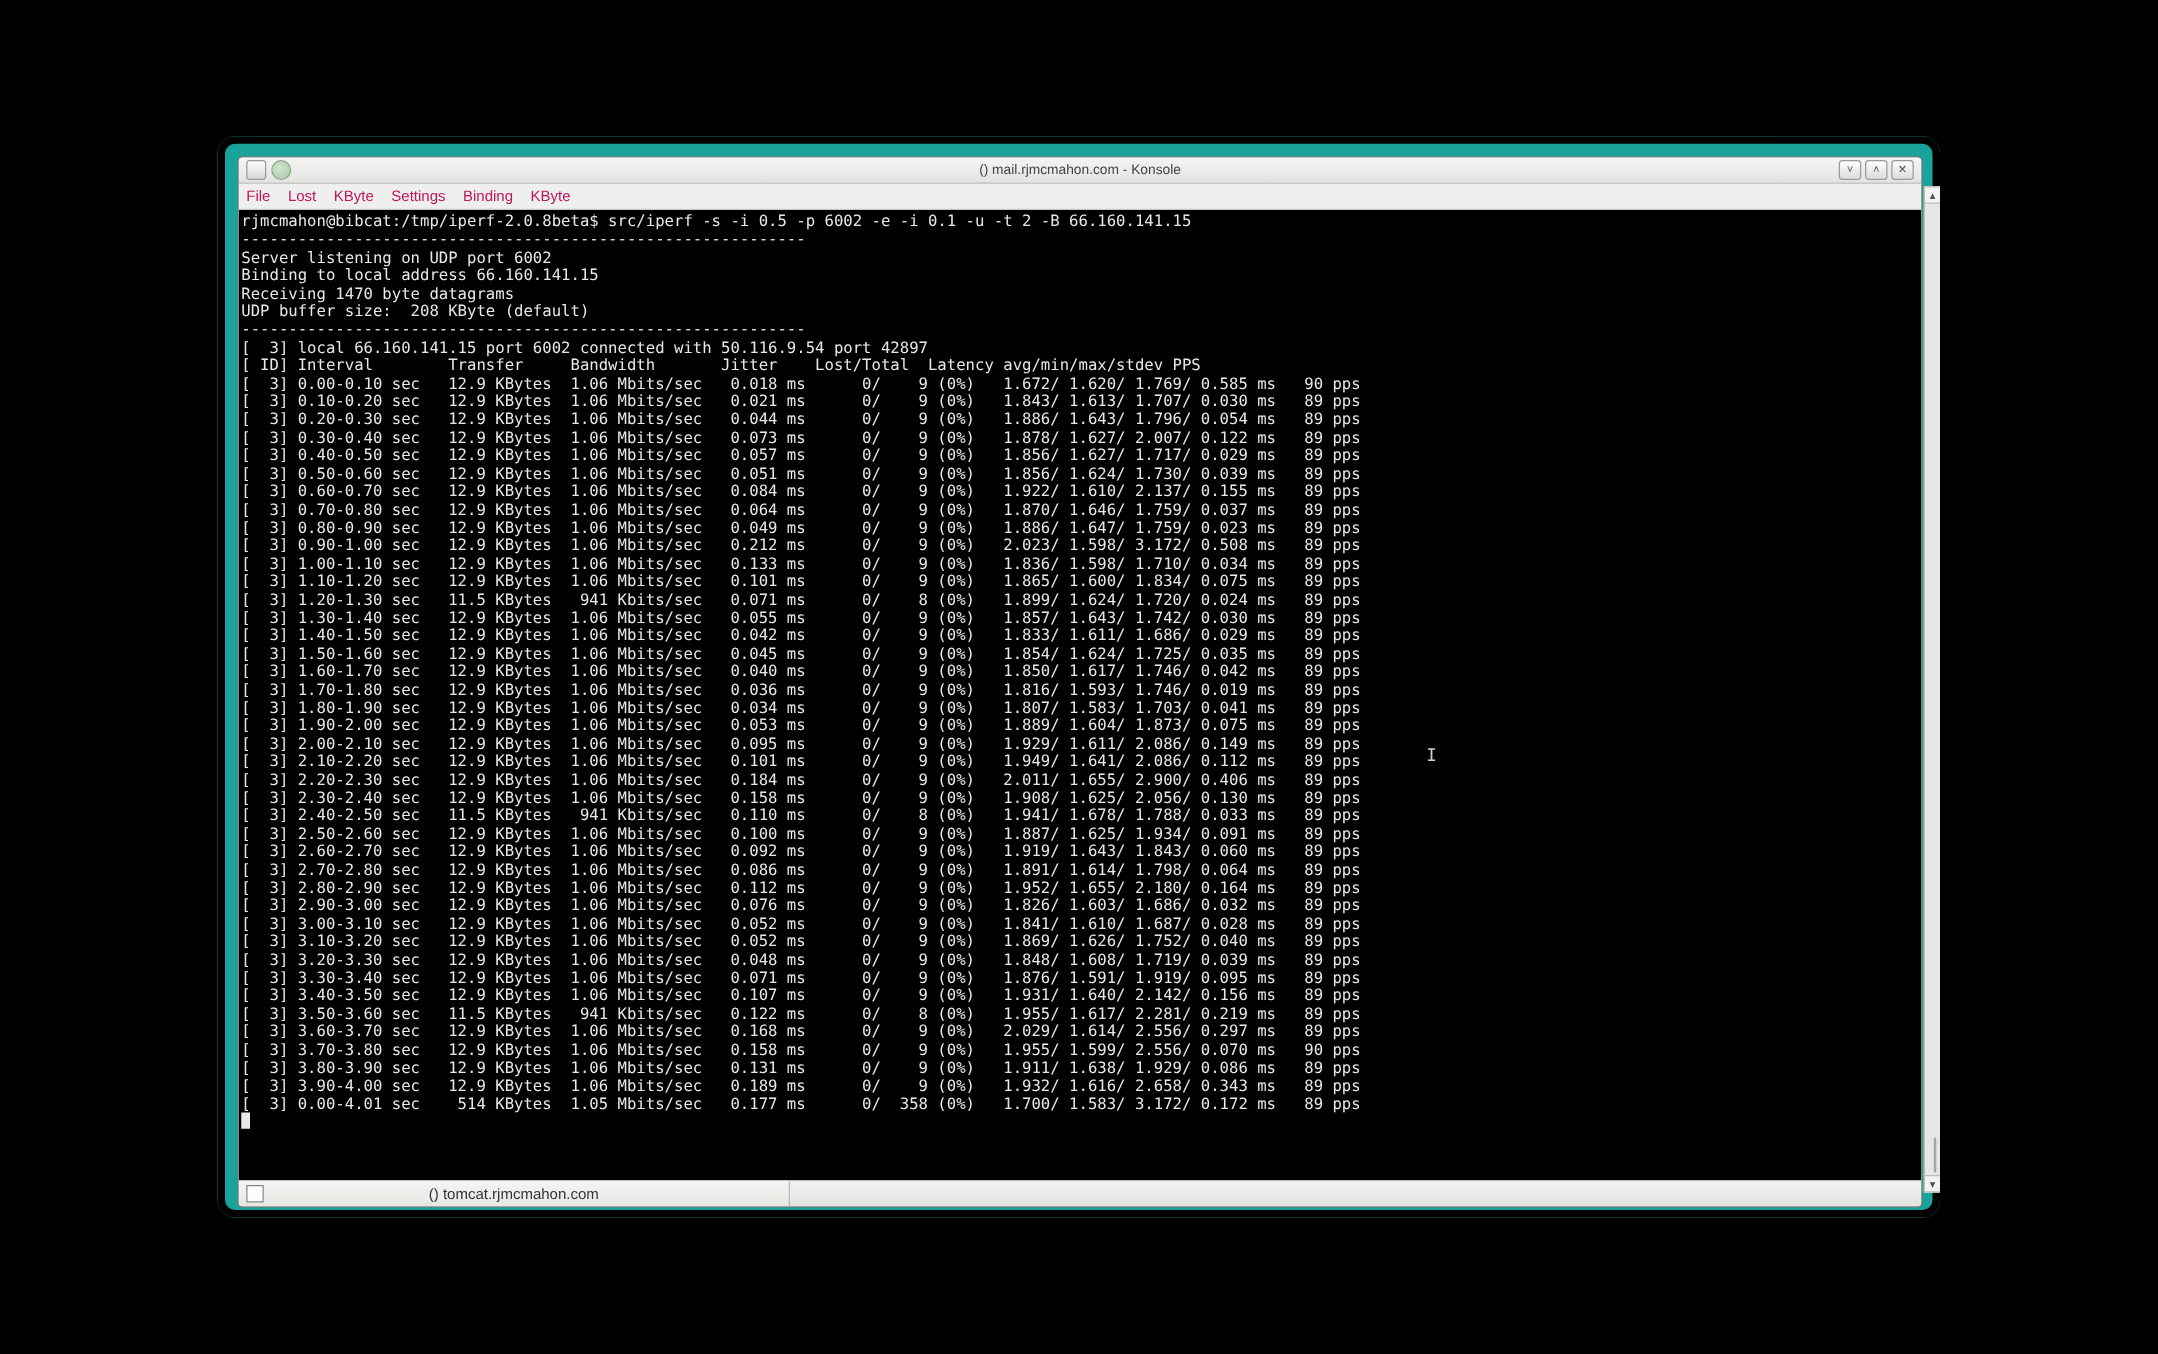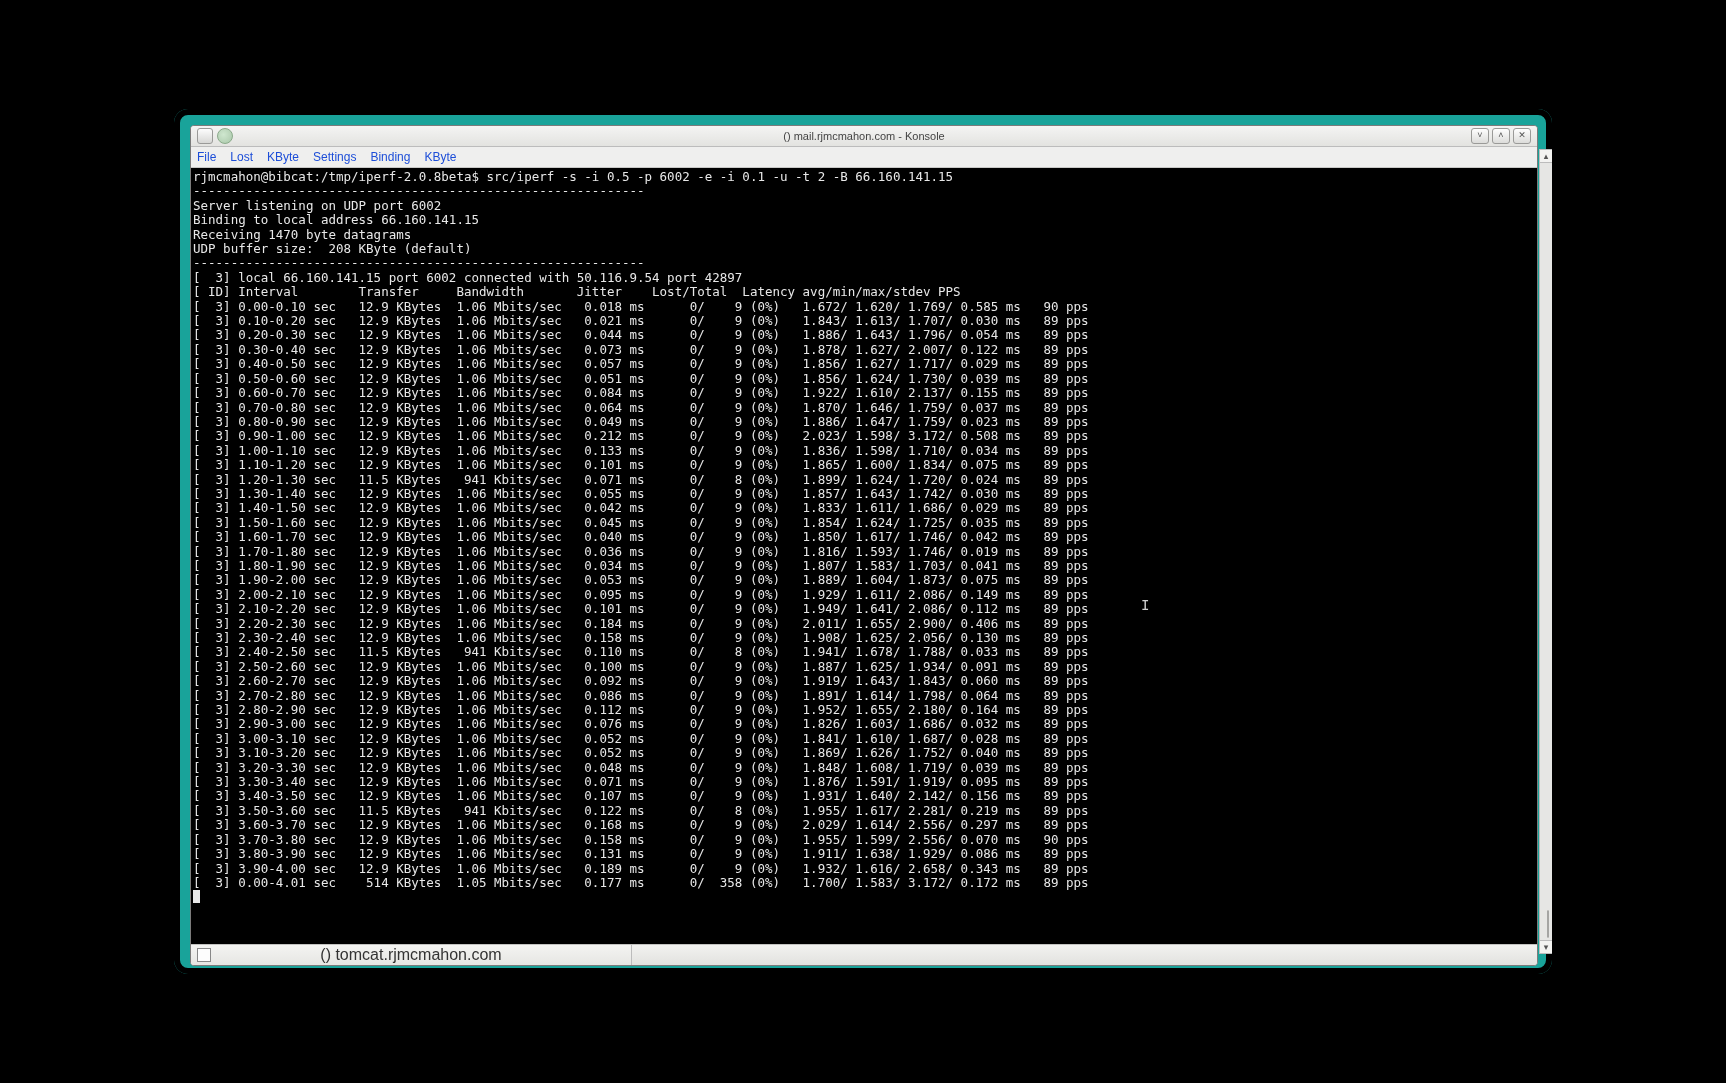--- a/index.html
+++ b/index.html
@@ -68,21 +68,21 @@
     background:linear-gradient(#fefefe,#dcdcda);
     border:1px solid #9a9a98;
     font-size:9px;line-height:12px;text-align:center;color:#555;
   }
   .menubar{
     height:20px;
     background:#efefee;
     border-bottom:1px solid #c8c8c6;
     display:flex;
     align-items:center;
-    font-size:12px;color:#1d4ed8;
+    font-size:12px;color:#be185d;
     padding-left:6px;gap:14px;
   }
   .menubar span{cursor:default;}
   .terminal{
     flex:1;
     background:#000;
     color:#e8e8e8;
     font-family:"DejaVu Sans Mono","Menlo","Consolas",monospace;
     font-size:12.5px;
     line-height:14.4px;
@@ -107,21 +107,21 @@
   .sb-track{flex:1;position:relative;}
   .sb-thumb{
     position:absolute;left:1px;right:1px;bottom:2px;height:26px;
     background:linear-gradient(#f4f4f2,#d6d6d4);
     border:1px solid #a5a5a3;border-radius:2px;
   }
   .tabbar{
     height:20px;
     background:linear-gradient(#f2f2f0,#e2e2df);
     border-top:1px solid #c2c2c0;
-    display:flex;align-items:stretch;font-size:16px;color:#333;
+    display:flex;align-items:stretch;font-size:12px;color:#333;
   }
   .tab{
     flex:0 0 440px;
     display:flex;align-items:center;justify-content:center;gap:8px;
     border-right:1px solid #bcbcbc;
     background:linear-gradient(#f4f4f2,#e6e6e3);
     position:relative;
   }
   .tab.active{background:linear-gradient(#ffffff,#eeeeec);margin-top:32px;}
   .tab .tab-icon{

